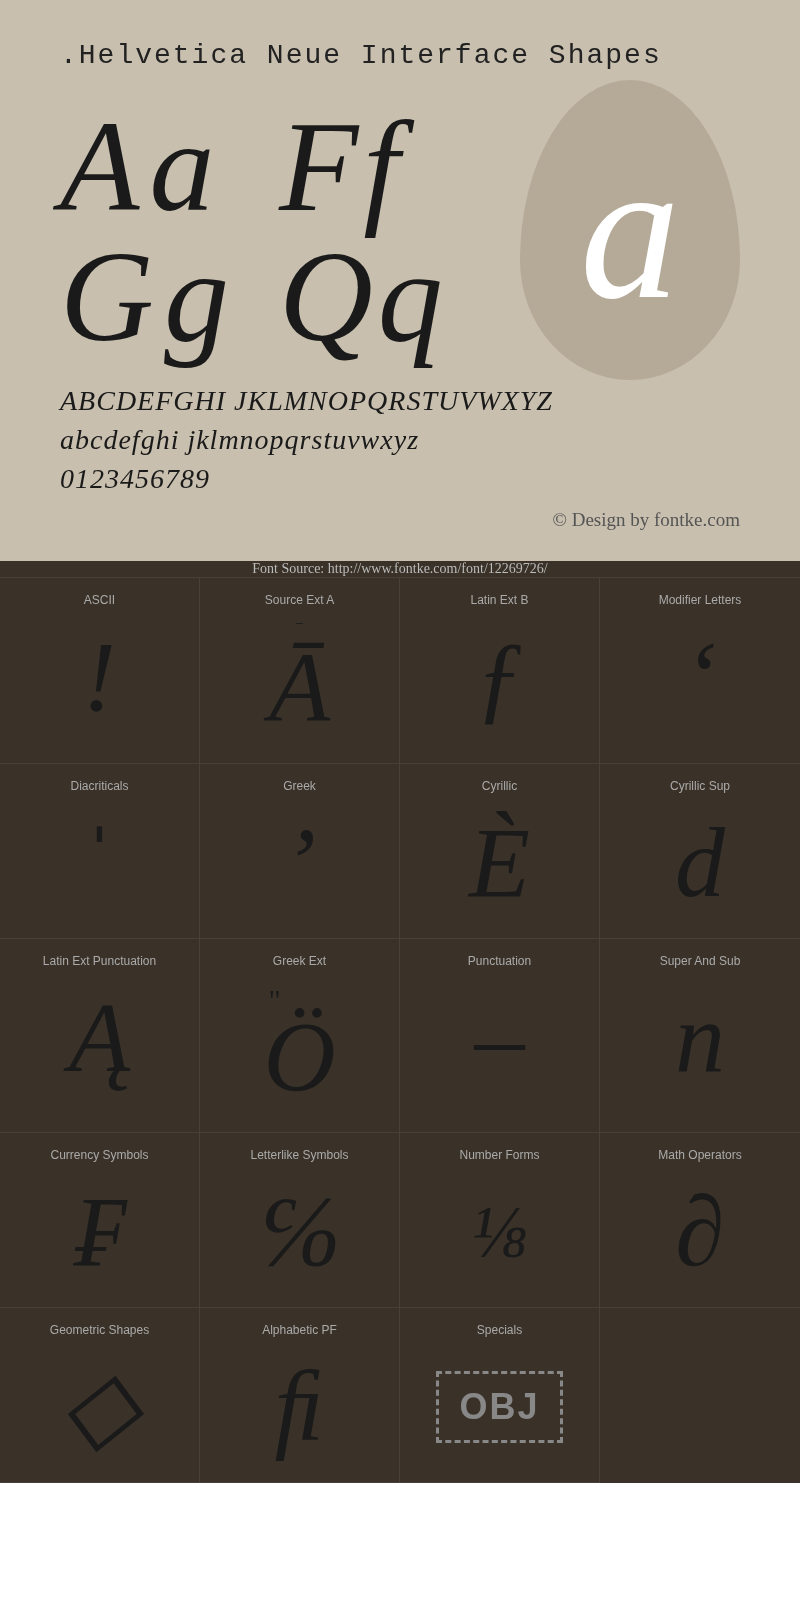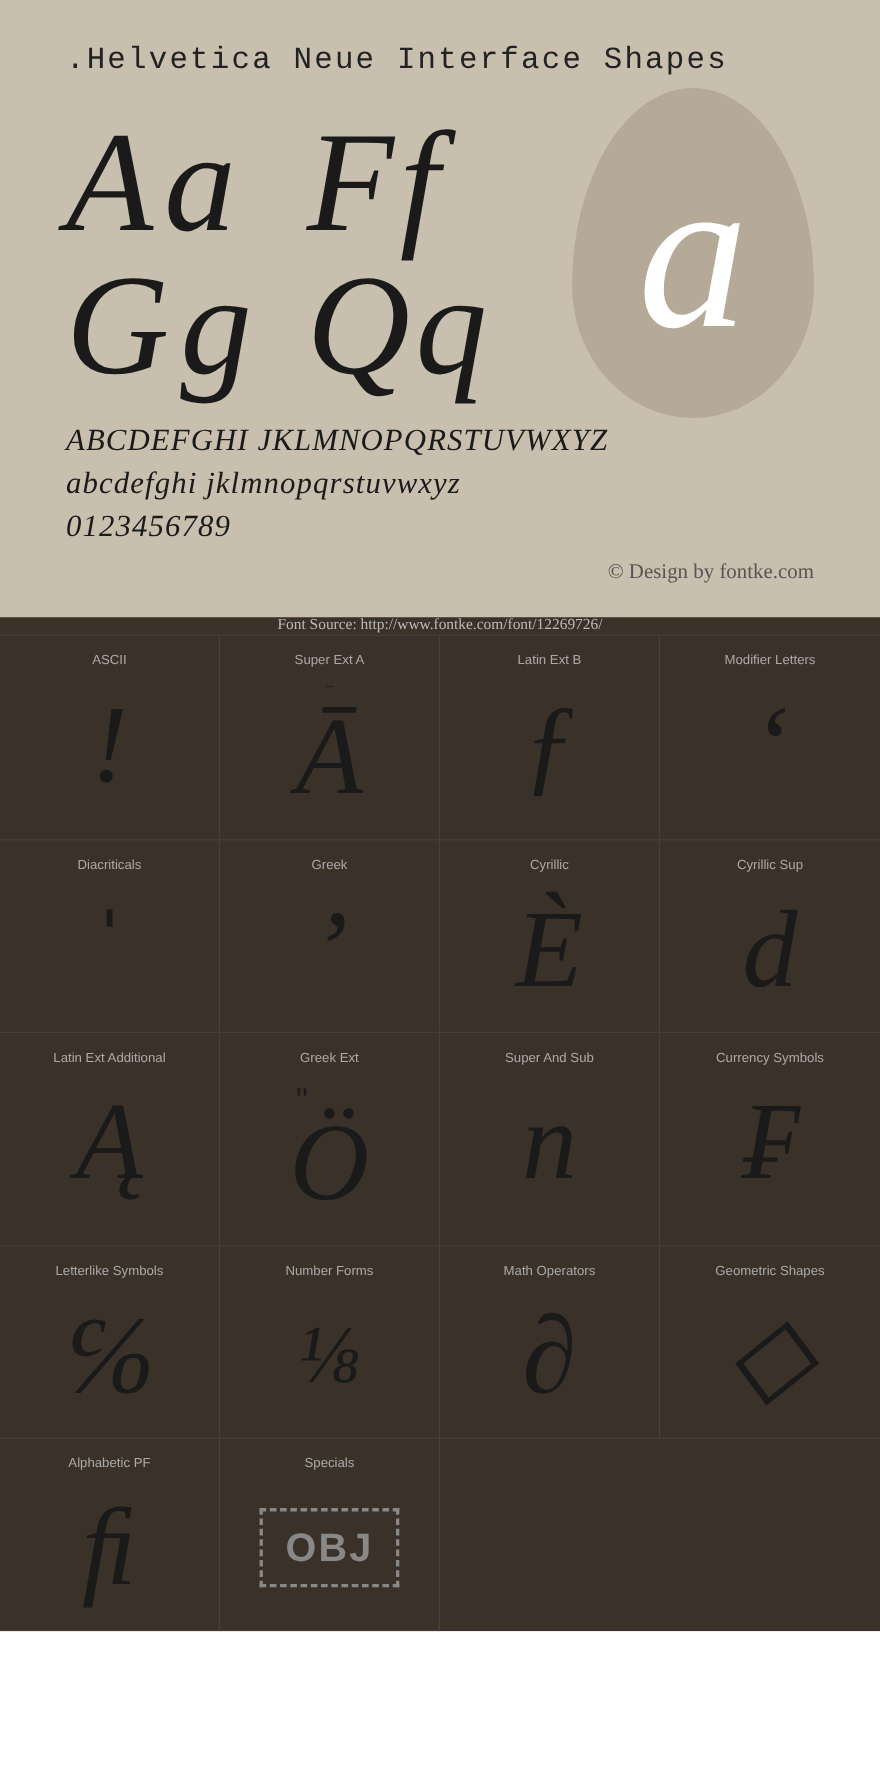--- a/index.html
+++ b/index.html
@@ -182,21 +182,21 @@
 
 <div class="bottom-section">
   <div class="font-source">Font Source: http://www.fontke.com/font/12269726/</div>
 
   <div class="glyph-grid" id="glyph-grid">
   <div class="glyph-cell">
         <div class="cell-label">ASCII</div>
         <div class="cell-glyph large">!</div>
       </div>
       <div class="glyph-cell">
-        <div class="cell-label">Super Ext A</div>
+        <div class="cell-label">Source Ext A</div>
         <div style="font-size: 18px; color: rgb(26, 26, 26); margin-bottom: -10px;">‾</div>
         <div class="cell-glyph large">Ā</div>
       </div>
       <div class="glyph-cell">
         <div class="cell-label">Latin Ext B</div>
         <div class="cell-glyph large">ƒ</div>
       </div>
       <div class="glyph-cell">
         <div class="cell-label">Modifier Letters</div>
         <div class="cell-glyph large">ʻ</div>
@@ -211,27 +211,31 @@
       </div>
       <div class="glyph-cell">
         <div class="cell-label">Cyrillic</div>
         <div class="cell-glyph large">È</div>
       </div>
       <div class="glyph-cell">
         <div class="cell-label">Cyrillic Sup</div>
         <div class="cell-glyph large">d</div>
       </div>
       <div class="glyph-cell">
-        <div class="cell-label">Latin Ext Additional</div>
+        <div class="cell-label">Latin Ext Punctuation</div>
         <div class="cell-glyph large">Ą</div>
       </div>
       <div class="glyph-cell">
         <div class="cell-label">Greek Ext</div>
         <div style="font-size: 30px; color: rgb(26, 26, 26); margin-bottom: -15px; margin-right: 50px;">"</div>
         <div class="cell-glyph large">Ö</div>
+      </div>
+      <div class="glyph-cell">
+        <div class="cell-label">Punctuation</div>
+        <div class="cell-glyph large">–</div>
       </div>
       <div class="glyph-cell">
         <div class="cell-label">Super And Sub</div>
         <div class="cell-glyph large">n</div>
       </div>
       <div class="glyph-cell">
         <div class="cell-label">Currency Symbols</div>
         <div class="cell-glyph large">₣</div>
       </div>
       <div class="glyph-cell">

